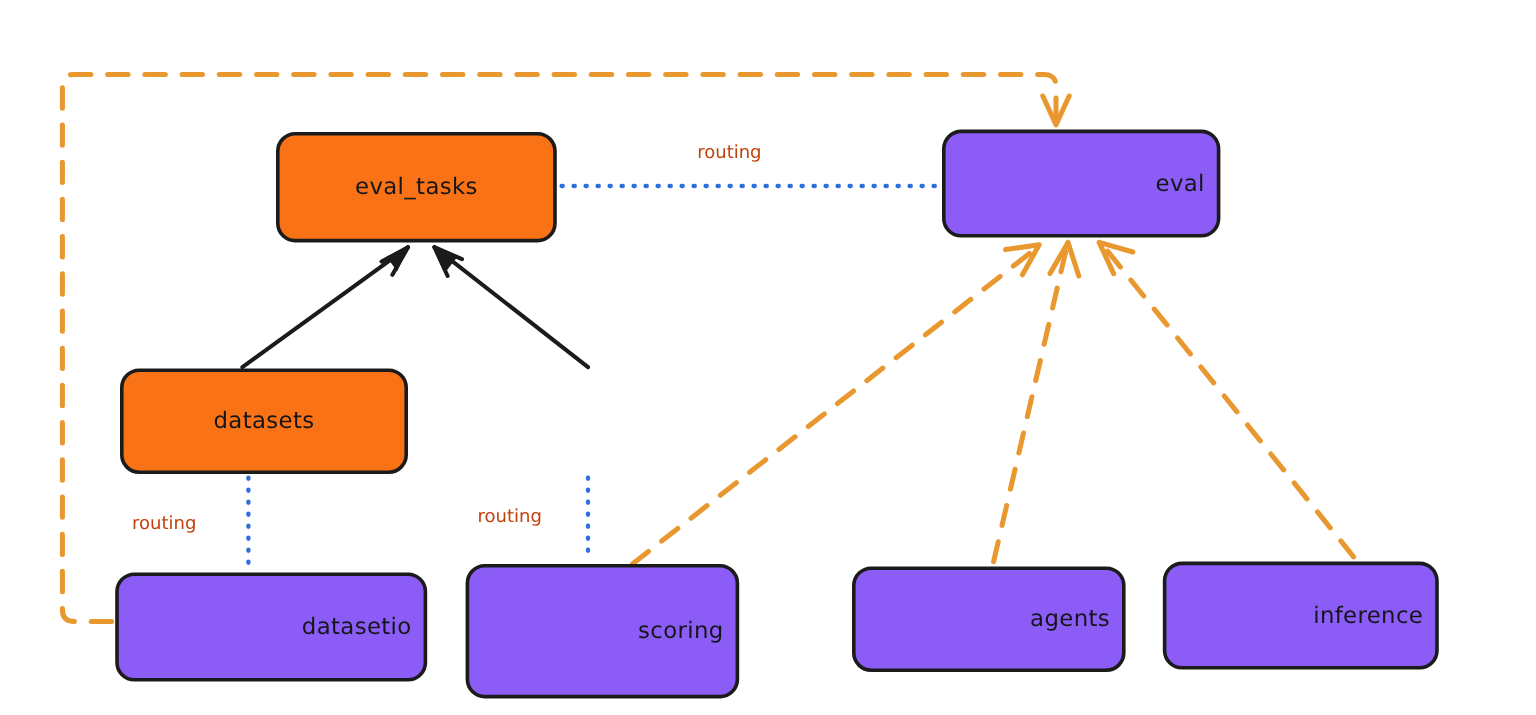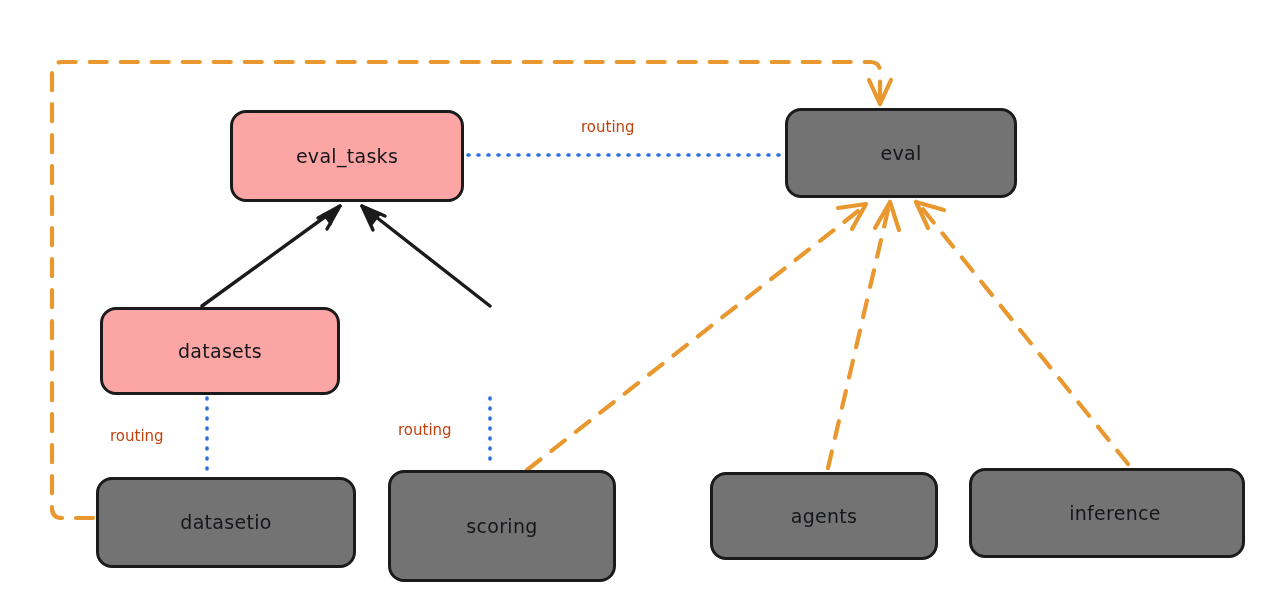--- a/index.html
+++ b/index.html
@@ -38,22 +38,22 @@
   }
   .node .node-label {
     font-family: "DejaVu Sans", sans-serif;
     font-size: 19px;
     color: #14161a;
     letter-spacing: 0.3px;
     line-height: 1.1;
     padding: 0 10px;
     white-space: nowrap;
   }
-  .node.blue { background: #fca5a5; }
-  .node.green { background: #737373; }
+  .node.blue { background: #f97316; }
+  .node.green { background: #8b5cf6; justify-content: flex-end; }
 
   .edge-label {
     position: absolute;
     font-family: "DejaVu Sans", sans-serif;
     font-size: 15px;
     color: #c2410c;
     white-space: nowrap;
   }
 </style>
 </head>
@@ -126,21 +126,21 @@
   </div>
 
   <div class="node green" id="node-scoring" style="left:388px; top:470px; width:228px; height:112px;">
     <span class="node-label">scoring</span>
   </div>
 
   <div class="node green" id="node-agents" style="left:710px; top:472px; width:228px; height:88px;">
     <span class="node-label">agents</span>
   </div>
 
-  <div class="node green" id="node-inference" style="left:969px; top:468px; width:276px; height:90px;padding-left:16px;">
+  <div class="node green" id="node-inference" style="left:969px; top:468px; width:230px; height:90px;padding-left:16px;">
     <span class="node-label">inference</span>
   </div>
 
   <div class="edge-label" style="left:581px; top:118px;">routing</div>
 
   <div class="edge-label" style="left:110px; top:427px;">routing</div>
 
   <div class="edge-label" style="left:398px; top:421px;">routing</div>
 
 </div>

